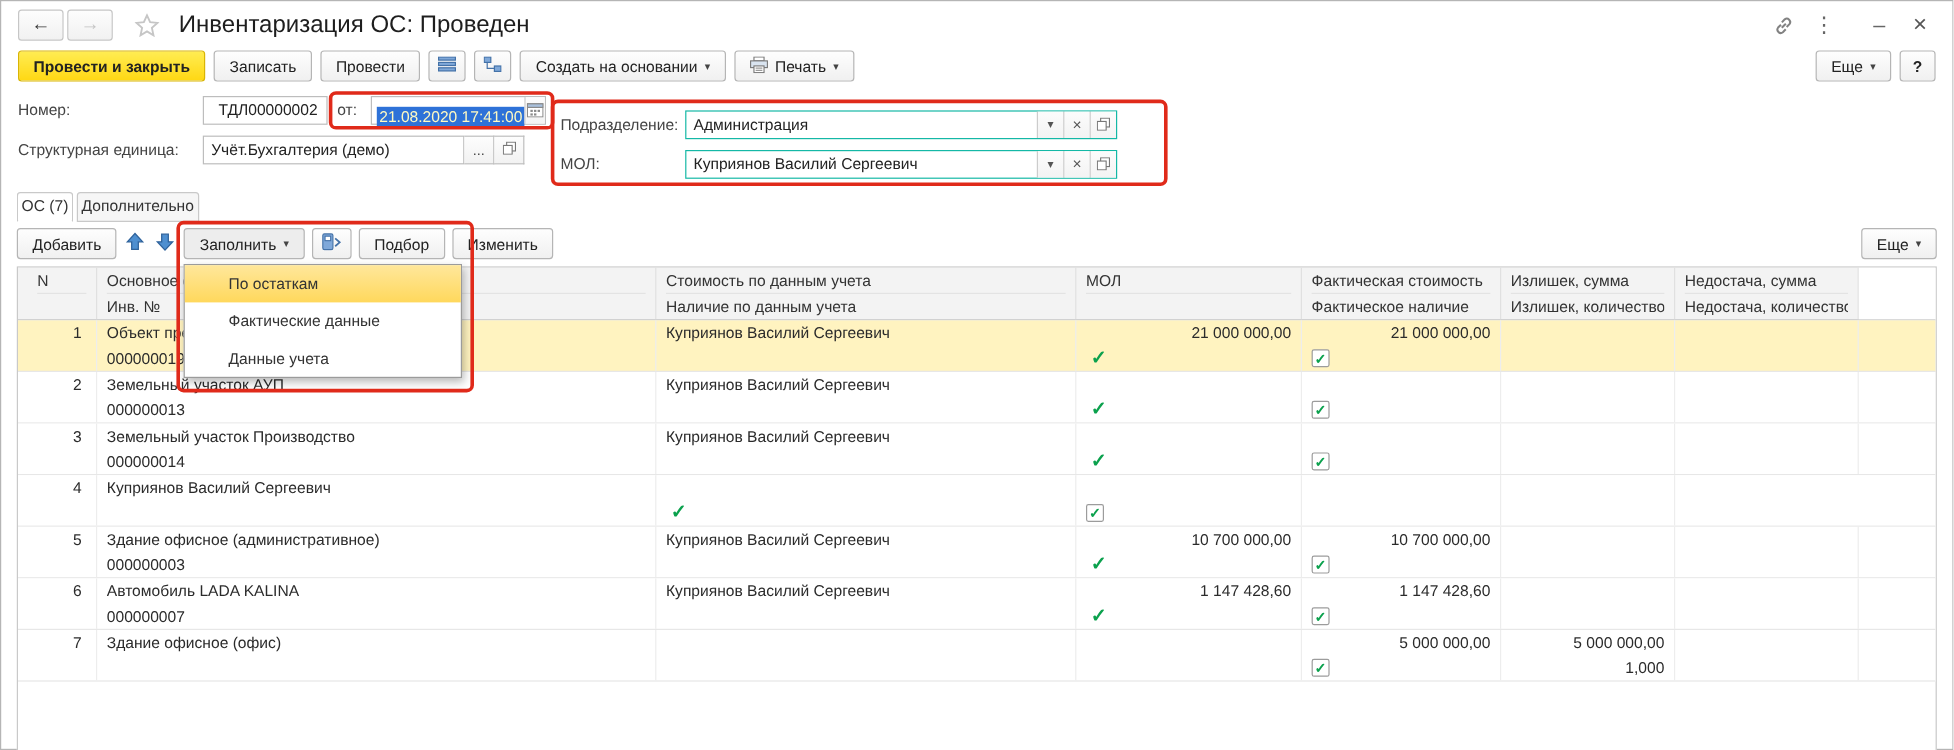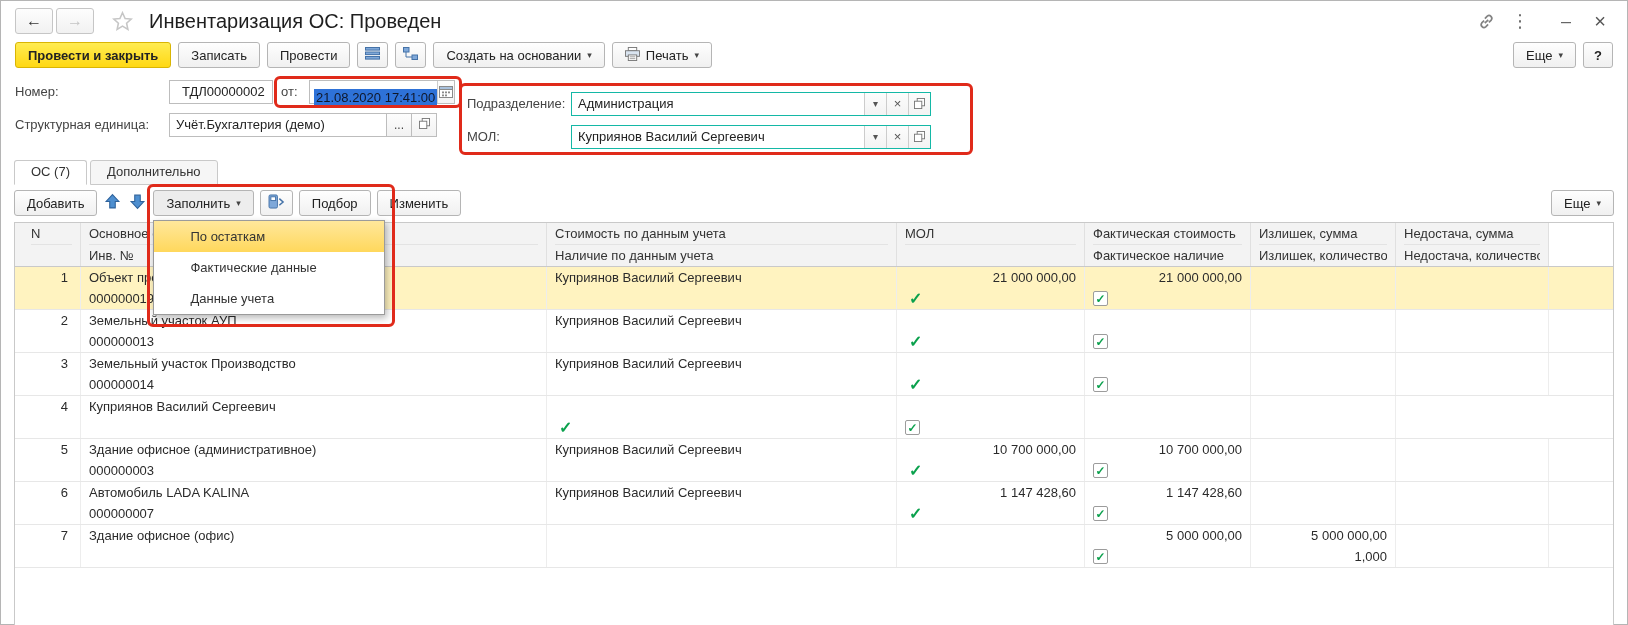--- a/index.html
+++ b/index.html
@@ -40,37 +40,37 @@
   .frow{display:flex;align-items:center;height:33px;}
   .flabel{font-size:13px;color:#444;white-space:nowrap;}
   .w150{width:154px;}
   .wot{width:28px;}
   .w104{width:104px;}
   .input{box-sizing:border-box;height:24px;border:1px solid #BDBDBD;background:#fff;
     display:flex;align-items:center;font-size:13px;color:#222;}
   .input.num{width:104px;padding:0 12px;}
   .date-group{position:relative;display:flex;align-items:center;margin-left:8px;}
   .input.date{width:146px;}
-  .sel{margin-left:4px;background:#2E72D8;color:#0f172a;padding:1px 2px;font-size:13px;white-space:nowrap;margin-top:12px;}
+  .sel{margin-left:4px;background:#2E72D8;color:#fef9c3;padding:1px 2px;font-size:13px;white-space:nowrap;margin-top:12px;}
   .calbtn{margin-left:auto;width:22px;height:22px;display:flex;align-items:center;justify-content:center;
     border-left:1px solid #CCC;background:linear-gradient(#FCFCFC,#F3F3F3);cursor:pointer;}
   .inputgroup{display:flex;align-items:center;}
   .input.su{width:218px;padding:0 6px;}
   .sqbtn{box-sizing:border-box;width:25px;height:24px;border:1px solid #BDBDBD;border-left:none;
     background:linear-gradient(#FDFDFD,#F2F2F2);font-size:12px;color:#444;
     display:flex;align-items:center;justify-content:center;cursor:pointer;padding:0;}
   .combo{box-sizing:border-box;display:flex;align-items:center;height:24px;border:1px solid #14b8a6;background:#fff;width:360px;}
   .cval{flex:1;padding:0 6px;font-size:13px;color:#222;white-space:nowrap;overflow:hidden;}
   .cbtn{width:21px;height:22px;border-left:1px solid #CCC;display:flex;align-items:center;justify-content:center;
     font-size:10px;color:#555;background:linear-gradient(#FCFCFC,#F3F3F3);cursor:pointer;}
   .cbtn.x{font-size:13px;}
 
   
   .tabstrip{display:flex;gap:3px;align-items:flex-end;padding:5px 0 0 13px;height:23px;}
-  .tab{height:23px;line-height:22px;padding:0 16px;border:1px solid #C9C9C9;border-radius:3px 3px 0 0;
+  .tab{height:23px;line-height:22px;padding:0 3px;border:1px solid #C9C9C9;border-radius:3px 3px 0 0;
     background:#F6F6F6;color:#333;font-size:13px;cursor:pointer;white-space:nowrap;}
   .tab.active{background:#fff;border-bottom-color:#fff;}
 
   
   .tbar{display:flex;align-items:center;gap:6px;padding:5px 13px 4px;}
   .fill-group{position:relative;display:inline-flex;}
   .btn.pressed{background:#EDEDED;}
   .fillmenu{position:absolute;left:0;top:calc(100% + 4px);width:230px;background:#fff;
     border:1px solid #9B9B9B;box-shadow:2px 3px 7px rgba(0,0,0,.28);z-index:60;}
   .mitem{height:31px;line-height:31px;padding-left:36px;font-size:13px;color:#333;cursor:pointer;white-space:nowrap;}

